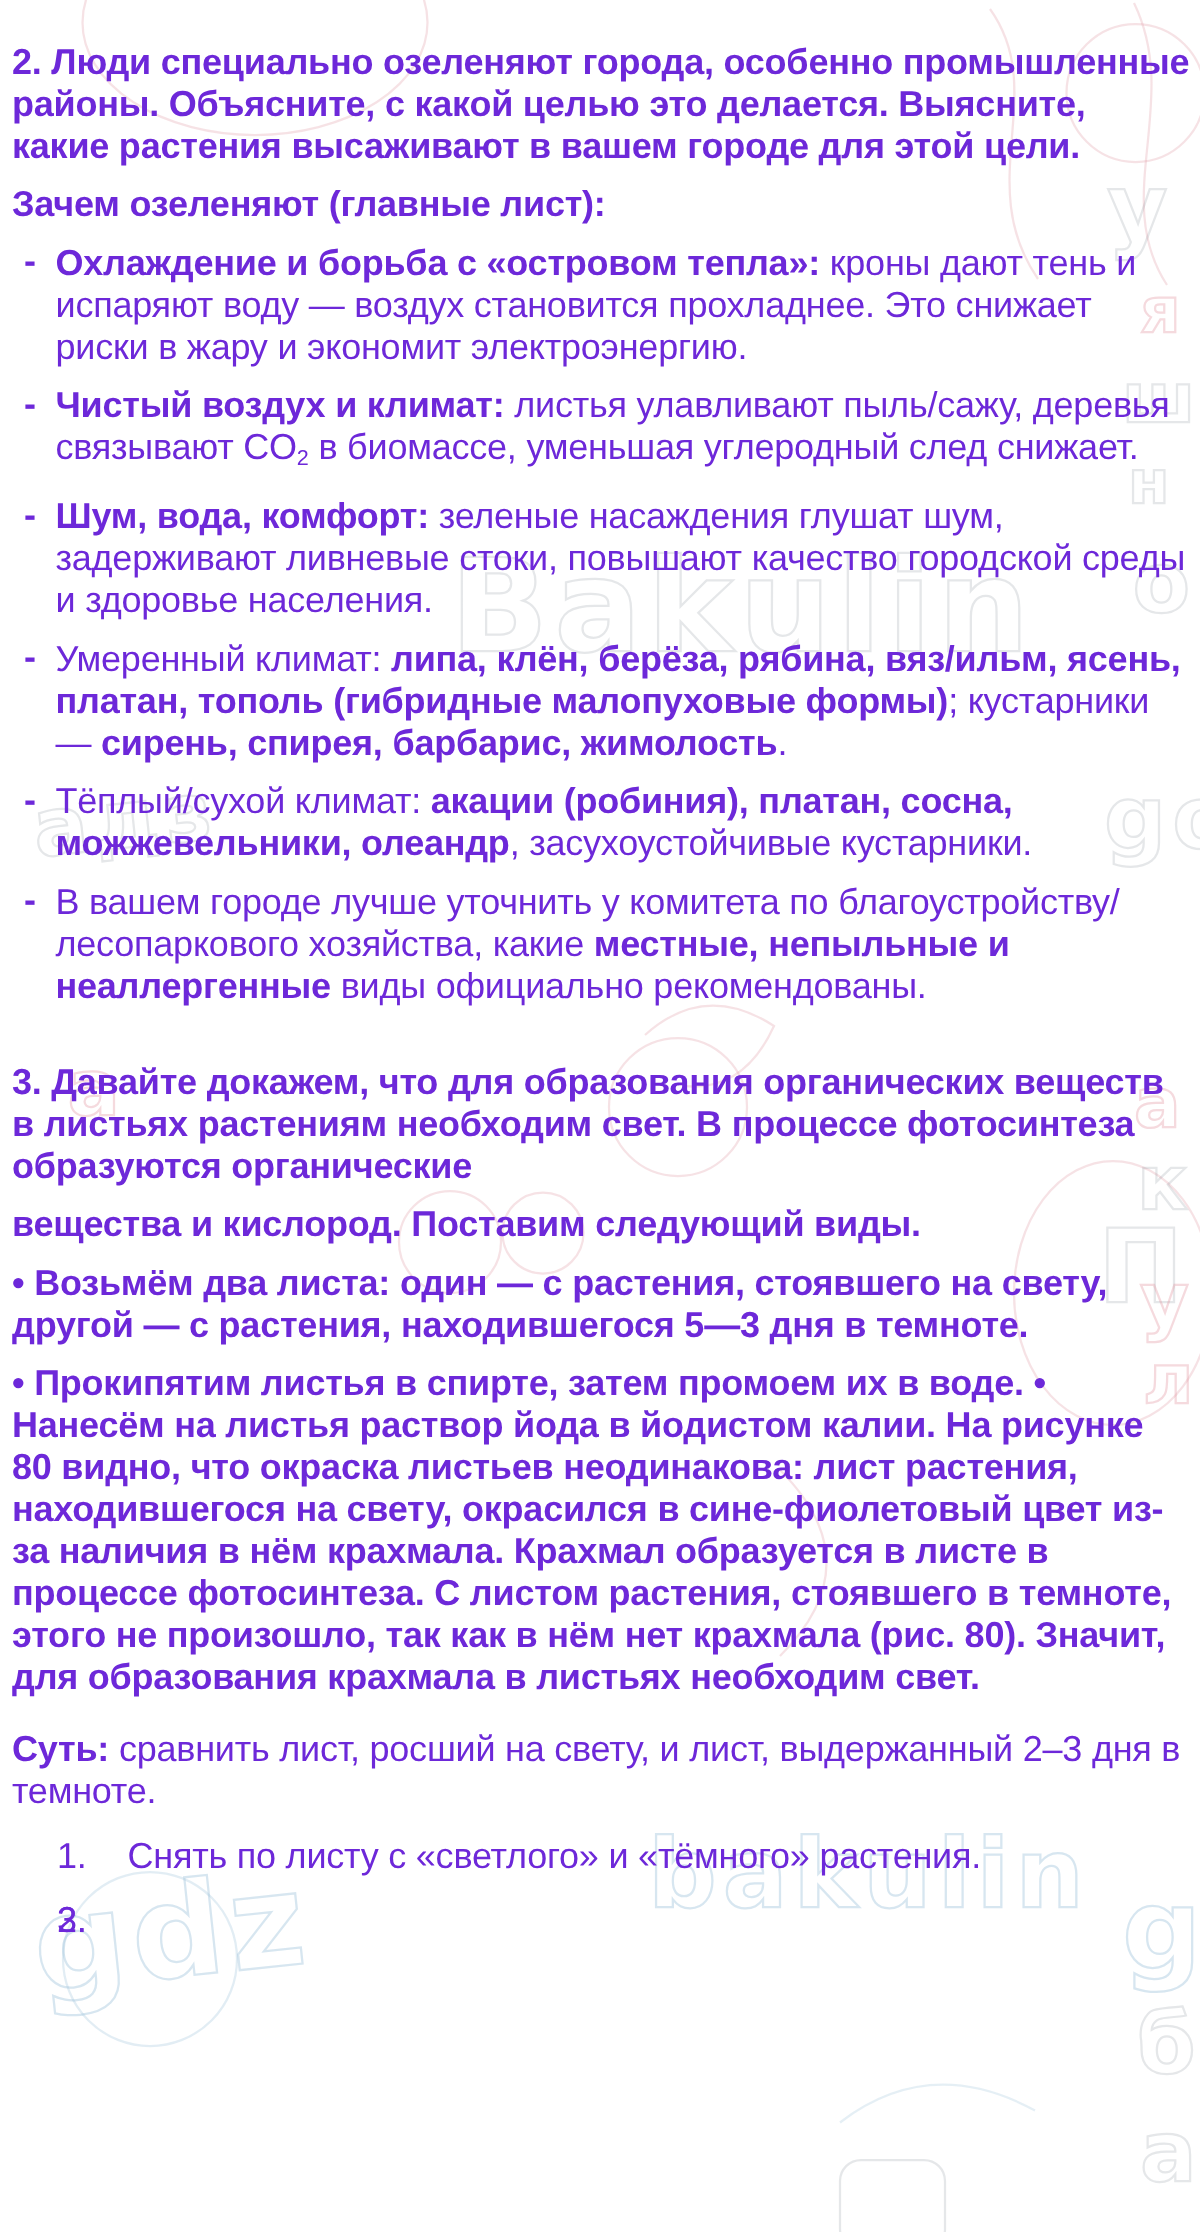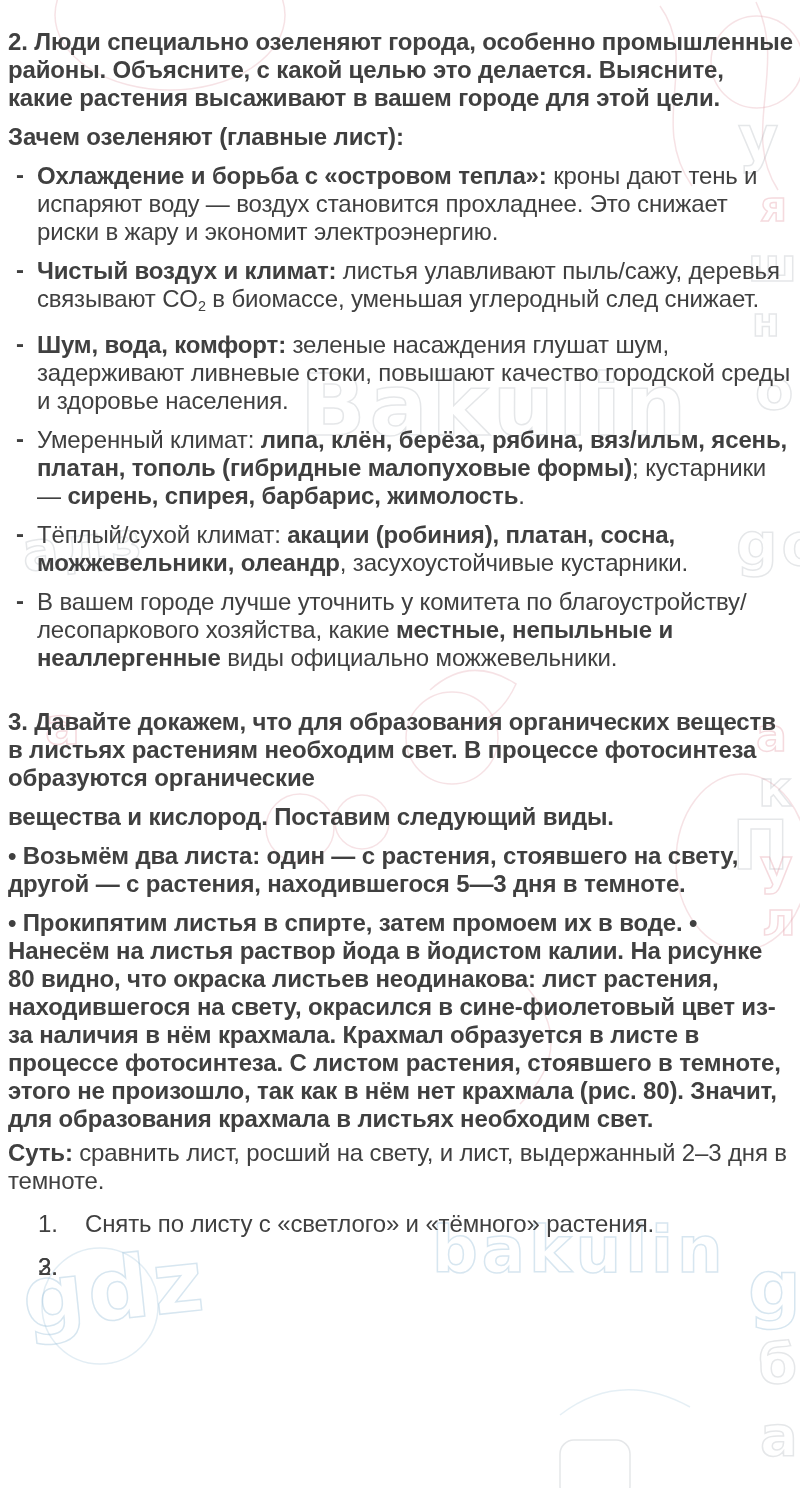--- a/index.html
+++ b/index.html
@@ -34,34 +34,34 @@
   .wm.gray { -webkit-text-stroke-color: rgba(125, 135, 145, 0.20); }
   .wm.blue { -webkit-text-stroke-color: rgba(150, 190, 215, 0.38); }
   .wm.pink { -webkit-text-stroke-color: rgba(225, 150, 160, 0.35); }
   
   .content {
     position: relative; z-index: 1;
     padding: 28px 7px 0 8px;
     font-size: 24px;
     line-height: 28px;
     letter-spacing: -0.15px;
-    color: #404040;
+    color: #6d28d9;
   }
   .block { margin: 11px 0 0 0; padding: 0; }
   .block:first-child { margin-top: 0; }
   .b { font-weight: bold; }
   .sub { font-size: 60%; vertical-align: -0.3em; }
   .dash { position: relative; padding-left: 29px; }
   .dash > .marker {
     position: absolute; left: 8px; top: -1px;
     font-weight: bold;
   }
   .num { position: relative; padding-left: 77px; margin-top: 15px; }
   .num > .marker { position: absolute; left: 30px; font-weight: normal; }
-  .semi { margin-top: 6px; }
+  .semi { margin-top: 20px; }
   .tight { margin-top: 0; }
   .spacer { height: 25px; }
 </style>
 </head>
 <body>
 
 <div class="page">
 
   <div class="watermarks">
     <svg class="doodles" width="800" height="1488" viewBox="0 0 800 1488" fill="none" stroke="rgba(225,160,168,0.30)" stroke-width="1.5">
@@ -103,21 +103,21 @@
 
   <div class="content" id="content">
 
   <p class="block para"><span class="b">2. Люди специально озеленяют города, особенно промышленные районы. Объясните, с какой целью это делается. Выясните, какие растения высаживают в вашем городе для этой цели.</span></p>
       <p class="block para"><span class="b">Зачем озеленяют (главные лист):</span></p>
       <div class="block dash"><span class="marker">-</span><span class="b">Охлаждение и борьба с «островом тепла»:</span><span> кроны дают тень и испаряют воду — воздух становится прохладнее. Это снижает риски в жару и экономит электроэнергию.</span></div>
       <div class="block dash"><span class="marker">-</span><span class="b">Чистый воздух и климат:</span><span> листья улавливают пыль/сажу, деревья связывают CO</span><span class="sub">2</span><span> в биомассе, уменьшая углеродный след снижает.</span></div>
       <div class="block dash"><span class="marker">-</span><span class="b">Шум, вода, комфорт:</span><span> зеленые насаждения глушат шум, задерживают ливневые стоки, повышают качество городской среды и здоровье населения.</span></div>
       <div class="block dash"><span class="marker">-</span><span>Умеренный климат: </span><span class="b">липа, клён, берёза, рябина, вяз/ильм, ясень, платан, тополь (гибридные малопуховые формы)</span><span>; кустарники — </span><span class="b">сирень, спирея, барбарис, жимолость</span><span>.</span></div>
       <div class="block dash"><span class="marker">-</span><span>Тёплый/сухой климат: </span><span class="b">акации (робиния), платан, сосна, можжевельники, олеандр</span><span>, засухоустойчивые кустарники.</span></div>
-      <div class="block dash"><span class="marker">-</span><span>В вашем городе лучше уточнить у комитета по благоустройству/ лесопаркового хозяйства, какие </span><span class="b">местные, непыльные и неаллергенные</span><span> виды официально можжевельники.</span></div>
+      <div class="block dash"><span class="marker">-</span><span>В вашем городе лучше уточнить у комитета по благоустройству/ лесопаркового хозяйства, какие </span><span class="b">местные, непыльные и неаллергенные</span><span> виды официально рекомендованы.</span></div>
       <div class="spacer"></div>
       <p class="block para"><span class="b">3. Давайте докажем, что для образования органических веществ в листьях растениям необходим свет. В процессе фотосинтеза образуются органические</span></p>
       <p class="block para"><span class="b">вещества и кислород. Поставим следующий виды.</span></p>
       <p class="block para"><span class="b">• Возьмём два листа: один — с растения, стоявшего на свету, другой — с растения, находившегося 5—3 дня в темноте.</span></p>
       <p class="block para"><span class="b">• Прокипятим листья в спирте, затем промоем их в воде. • Нанесём на листья раствор йода в йодистом калии. На рисунке 80 видно, что окраска листьев неодинакова: лист растения, находившегося на свету, окрасился в сине-фиолетовый цвет из-за наличия в нём крахмала. Крахмал образуется в листе в процессе фотосинтеза. С листом растения, стоявшего в темноте, этого не произошло, так как в нём нет крахмала (рис. 80). Значит, для образования крахмала в листьях необходим свет.</span></p>
       <p class="block para semi"><span class="b">Суть:</span><span> сравнить лист, росший на свету, и лист, выдержанный 2–3 дня в темноте.</span></p>
       <div class="block num"><span class="marker">1.</span><span>Снять по листу с «светлого» и «тёмного» растения.</span></div>
       <div class="block num"><span class="marker">2.</span></div>
       <div class="block num"><span class="marker">3.</span></div>
     </div>

